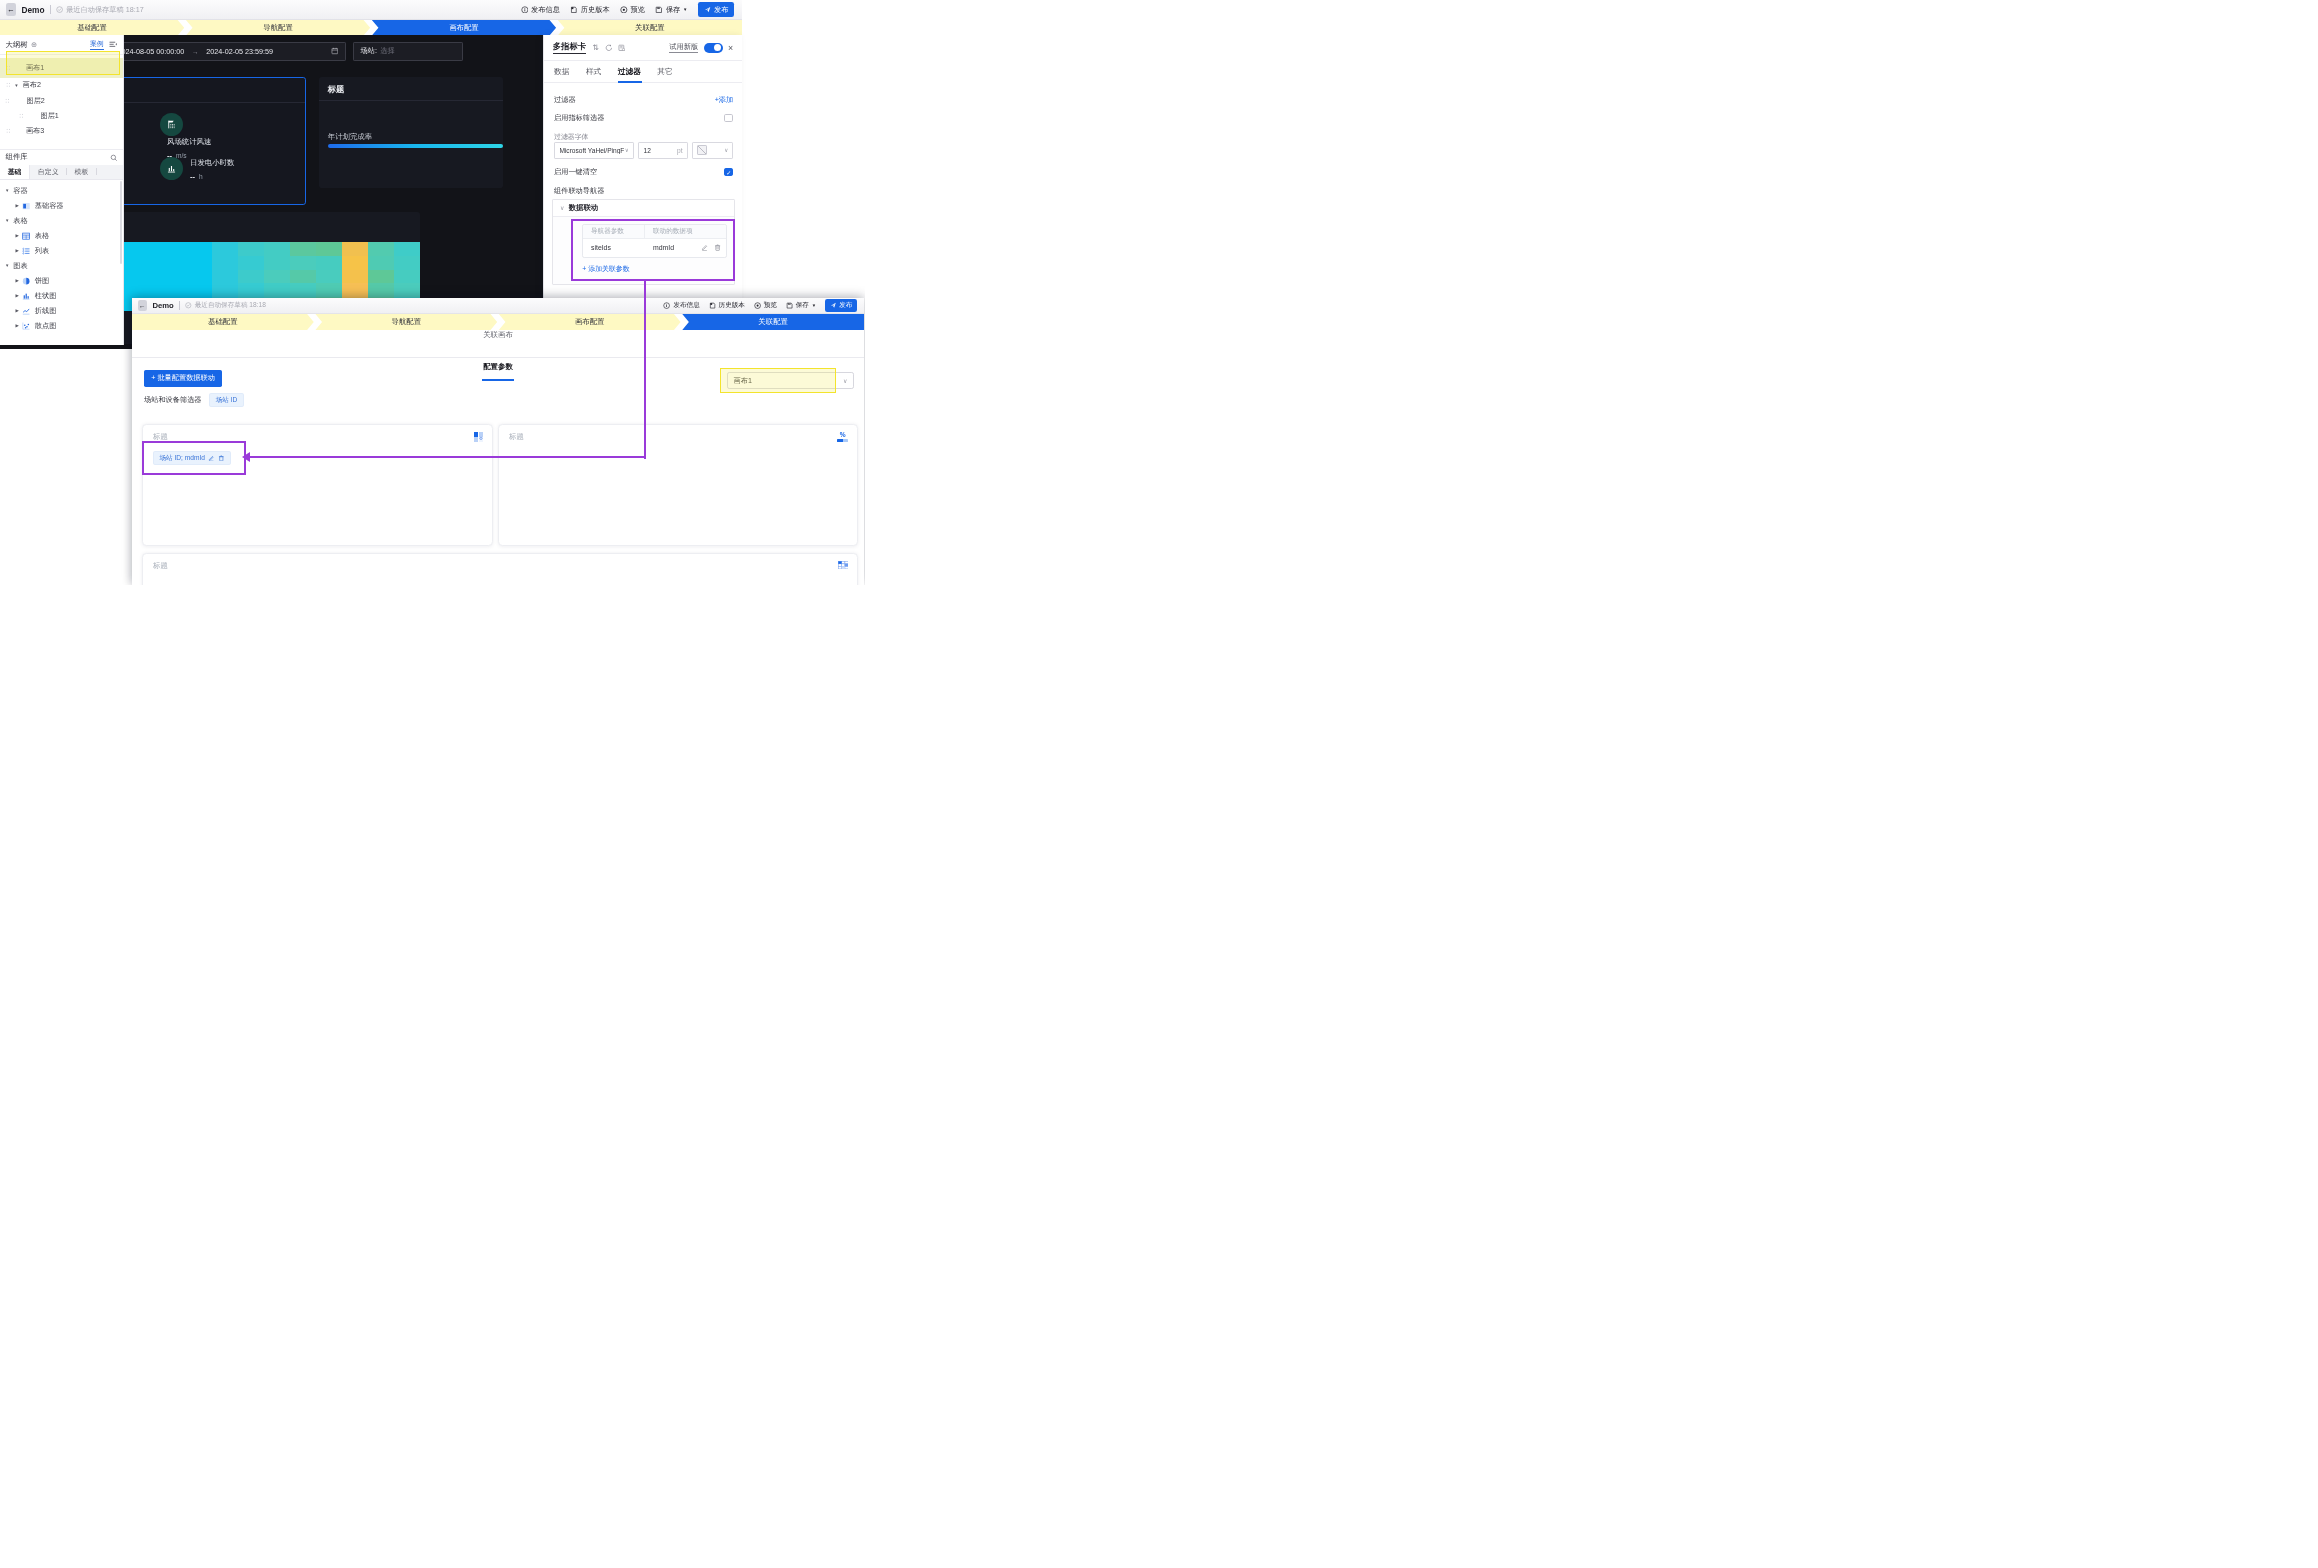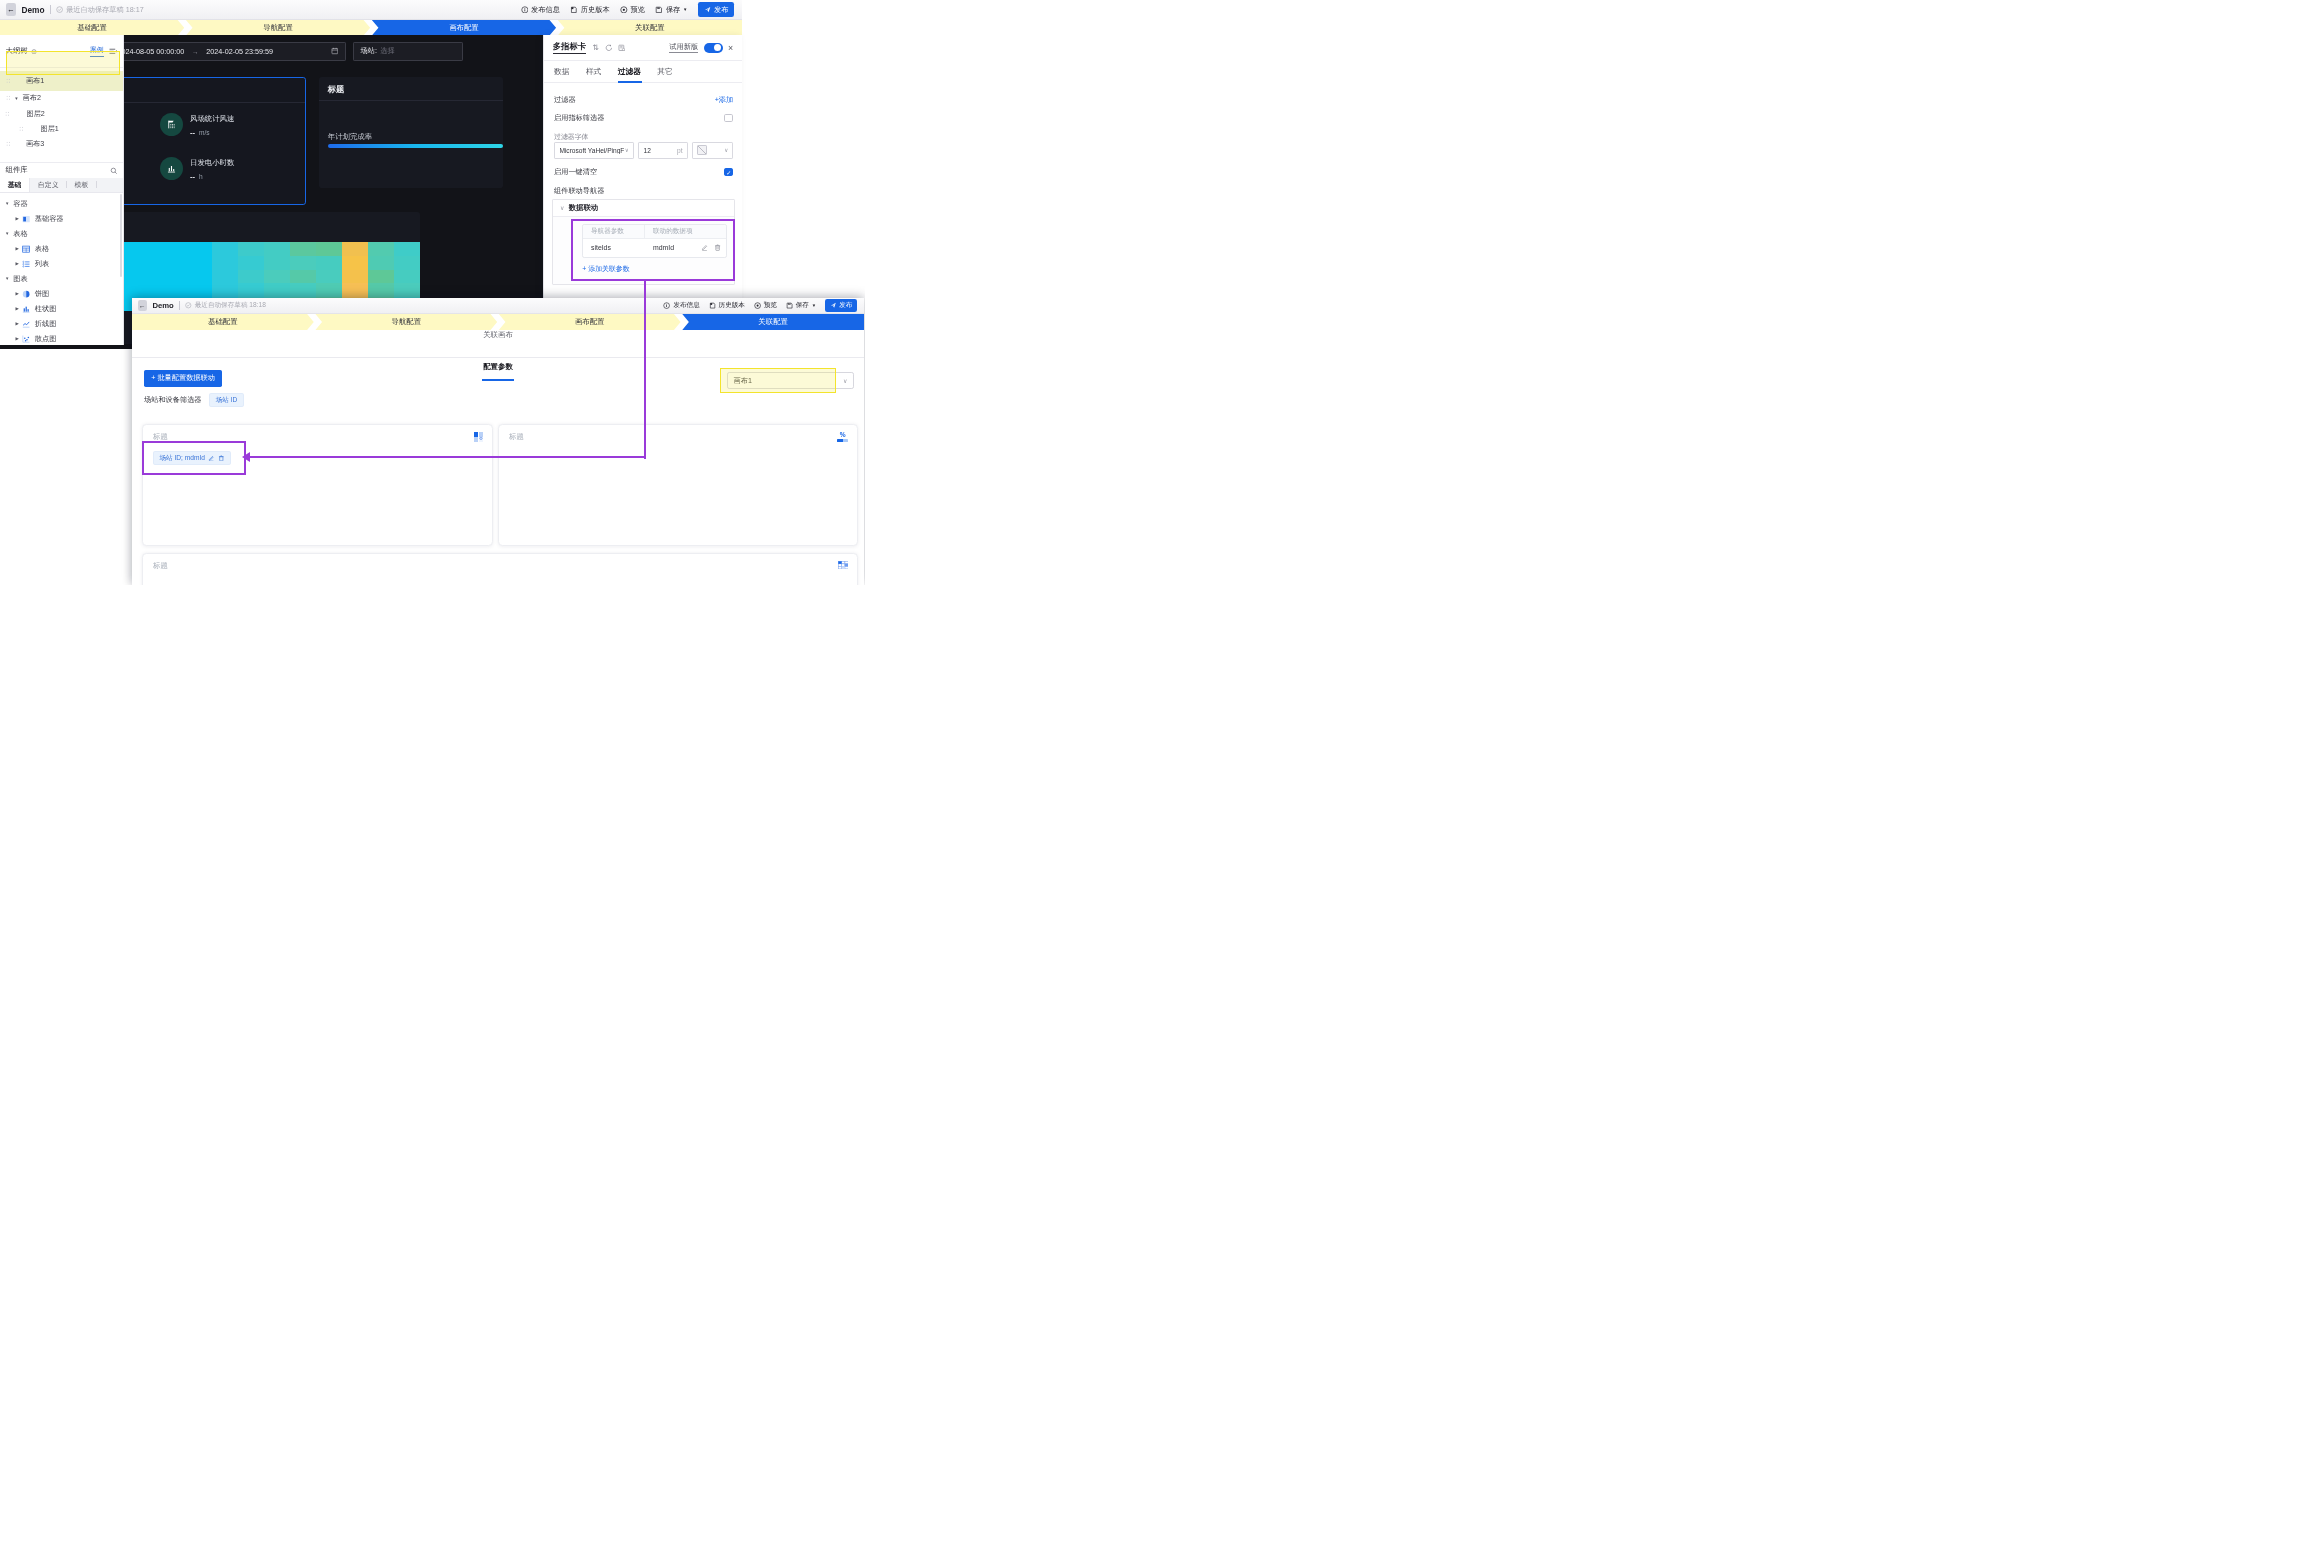--- a/index.html
+++ b/index.html
@@ -77,21 +77,21 @@
   .hm-grid { position:absolute; left:8.8px; top:30px; right:0; }
   .hm-row { display:flex; align-items:center; height:13.8px; }
   .hm-label { width:29px; font-size:6px; color:#b9bdc6; }
   .hm-cells { flex:1; display:flex; height:13.8px; }
   .hm-cell { flex:1; }
   .hm-cell.wide { flex:6.4; }
 
   
   .sidebar { position:absolute; left:0; top:35px; width:124px; height:310px; background:#fff; border-right:0.6px solid #e6e6eb; }
   .sb-row { display:flex; align-items:center; }
-  .outline-head { height:33px; padding:0 5.5px; border-bottom:0.6px solid #ececf1; }
+  .outline-head { height:20px; padding:0 5.5px; border-bottom:0.6px solid #ececf1; }
   .outline-title { font-size:7.4px; color:#34343c; display:flex; align-items:center; gap:3.3px; }
   .plus-circ { color:#8d8e98; font-size:7.2px; }
   .outline-link { margin-left:auto; font-size:6.9px; color:#2f6fd9; border-bottom:0.6px solid #2f6fd9; padding-bottom:0.6px; }
   .outline-collapse { margin-left:5.5px; }
   .tree { padding-top:3.3px; }
   .tree-row { position:relative; display:flex; align-items:center; height:15.4px; font-size:7.2px; color:#3c3d46; }
   .tree-row.hl { background:#eef0c9; }
   .drag-dots { width:3.9px; height:6px; margin-right:4.4px;
                background-image:radial-gradient(#c2c3cc 0.6px, transparent 0.6px);
                background-size:2.2px 2.8px; flex:none; }
@@ -292,21 +292,21 @@
                 <rect x="9.2" y="5.8" width="1.6" height="5.2" fill="#fff"></rect>
                 <rect x="9.2" y="12.4" width="1.6" height="1.7" fill="#fff"></rect>
               </svg>
           </div>
           <div class="m-text">
             <div class="m-label">发电机组</div>
             <div class="m-valrow"><span>--</span><span class="m-unit"></span></div>
           </div>
         </div>
 
-        <div class="metric" style="left:150px; top:35px;">
+        <div class="metric" style="left:150px; top:35px;flex-direction:column;">
           <div class="m-circle">
             <svg width="11" height="11" viewBox="0 0 20 20">
                 <path d="M5 3 v14" stroke="#fff" stroke-width="1.6"></path>
                 <path d="M5 3 h9 l-2.2 3.4 H5 z" fill="#fff"></path>
                 <g fill="#fff">
                   <rect x="8" y="9" width="1.6" height="1.6"></rect>
                   <rect x="11" y="9" width="1.6" height="1.6"></rect>
                   <rect x="14" y="9" width="1.6" height="1.6"></rect>
                   <rect x="8" y="12" width="1.6" height="1.6"></rect>
                   <rect x="11" y="12" width="1.6" height="1.6"></rect>

